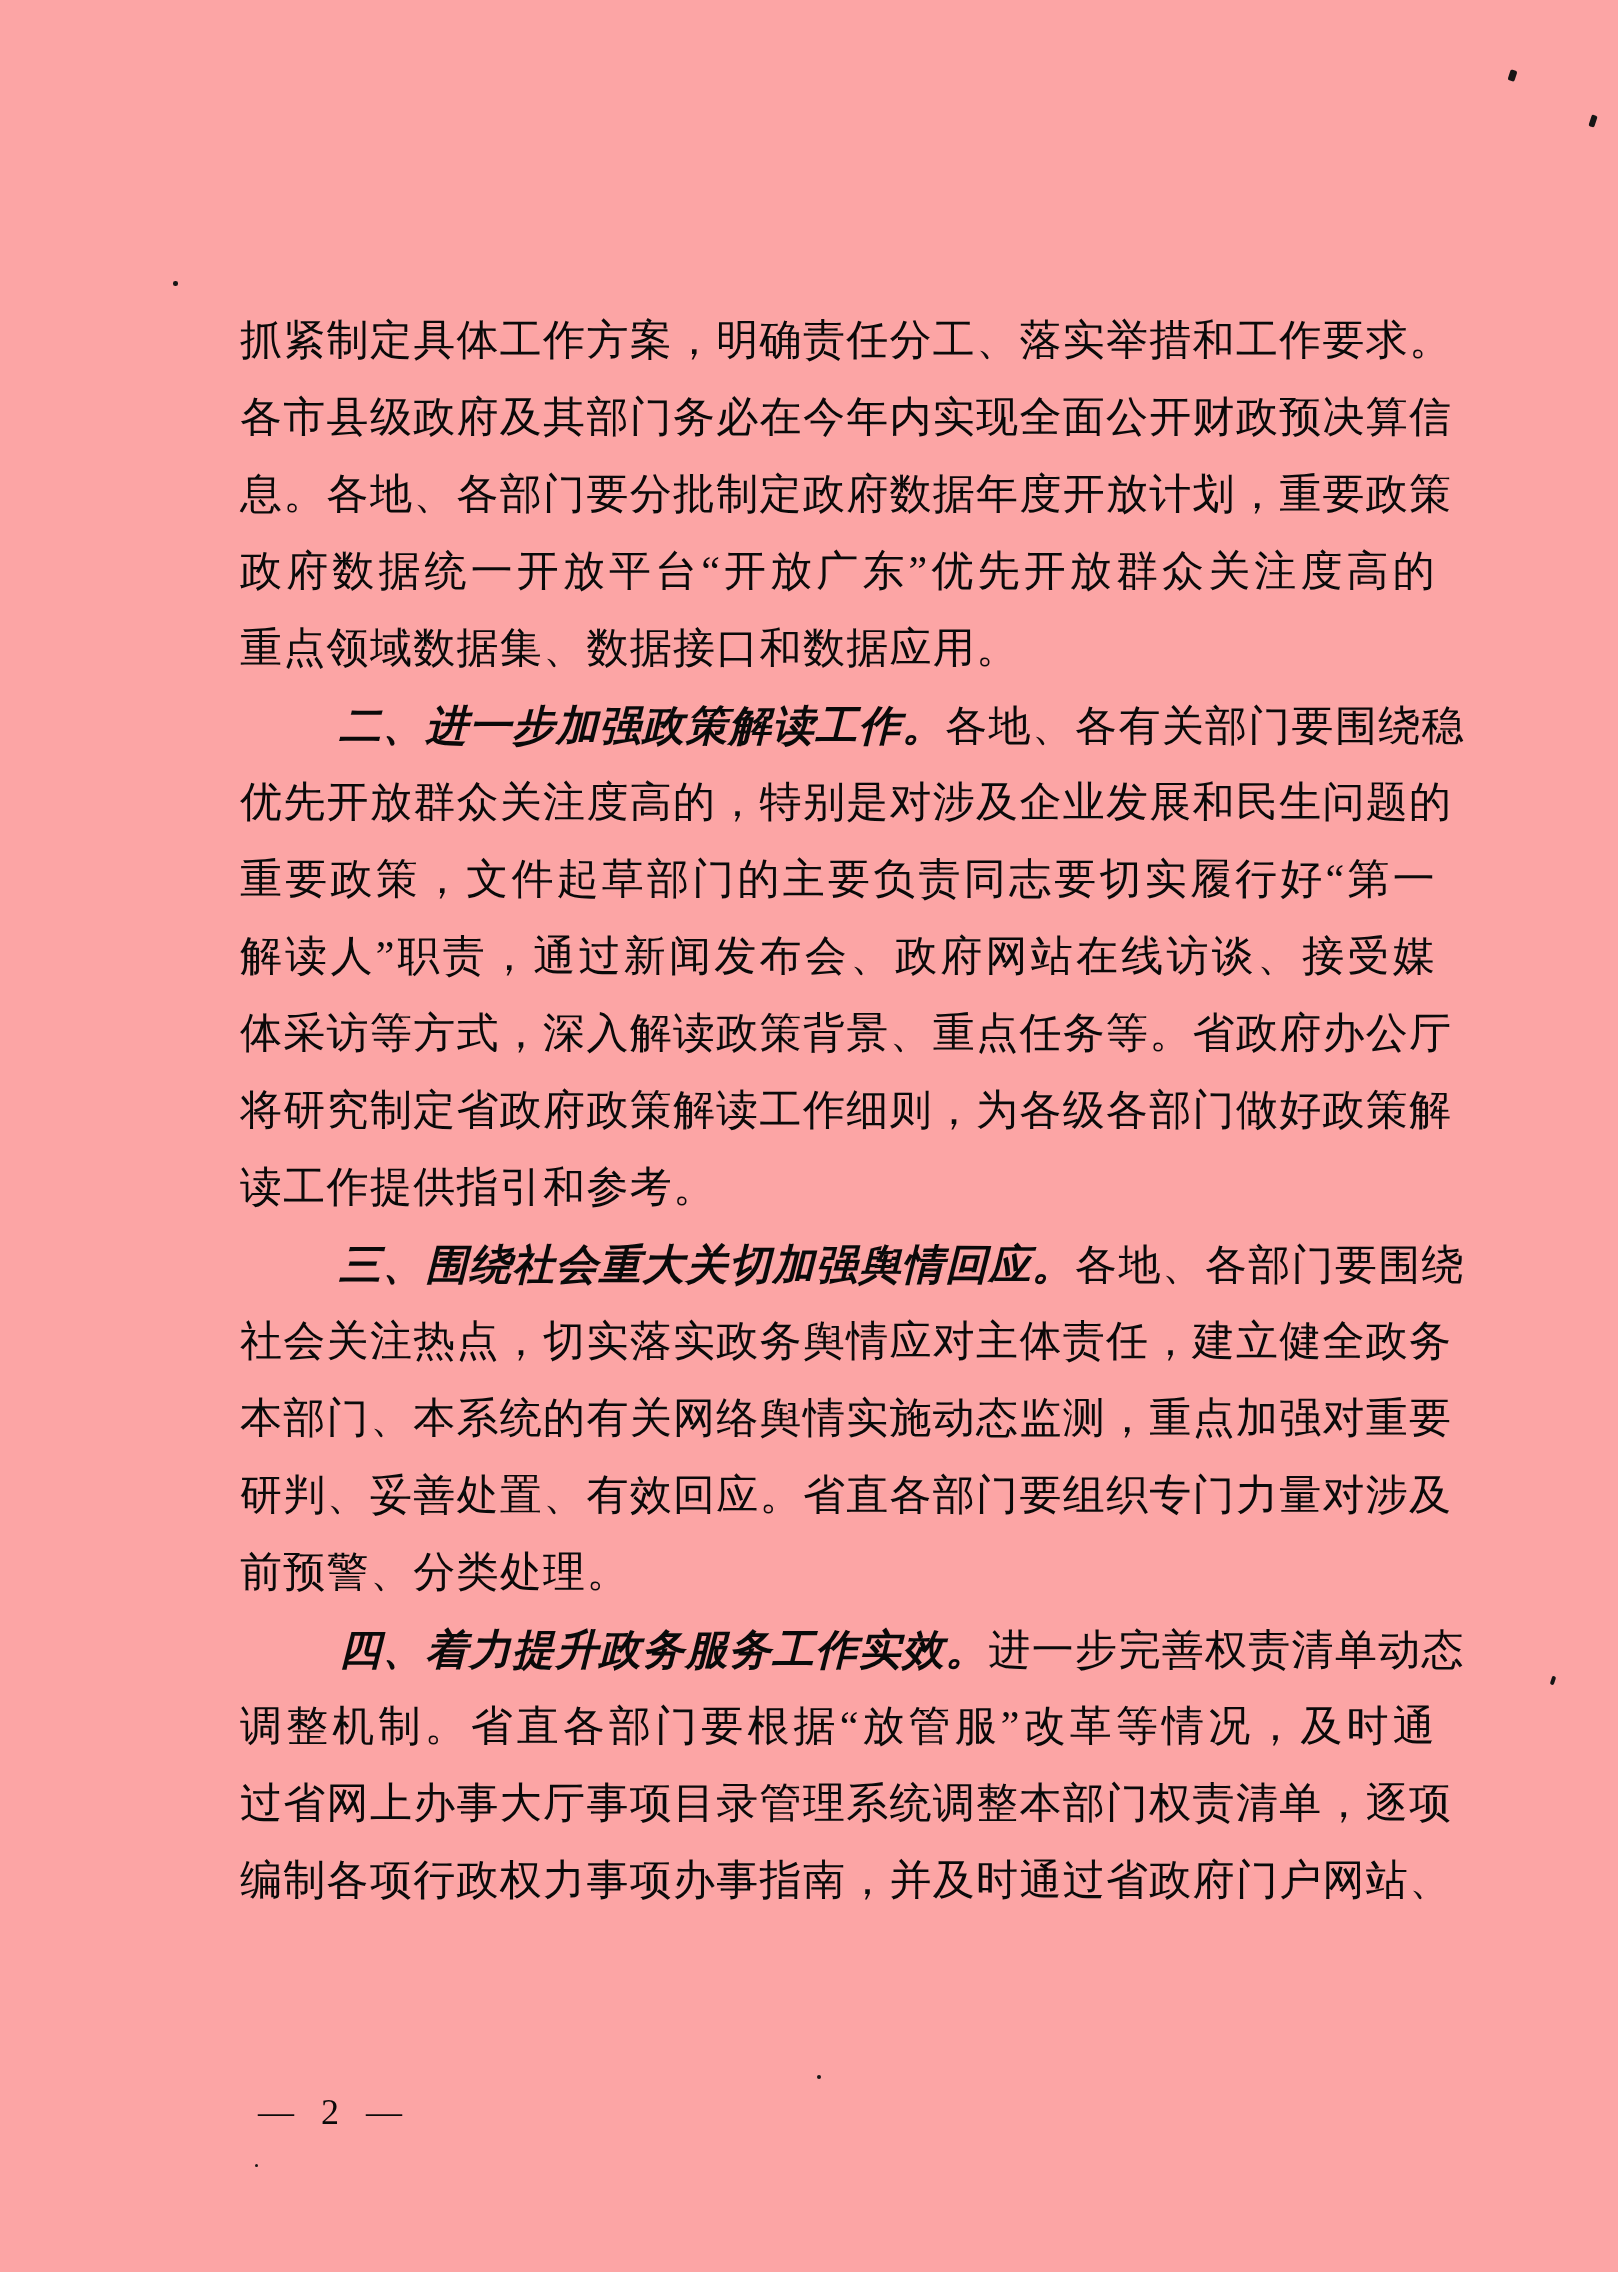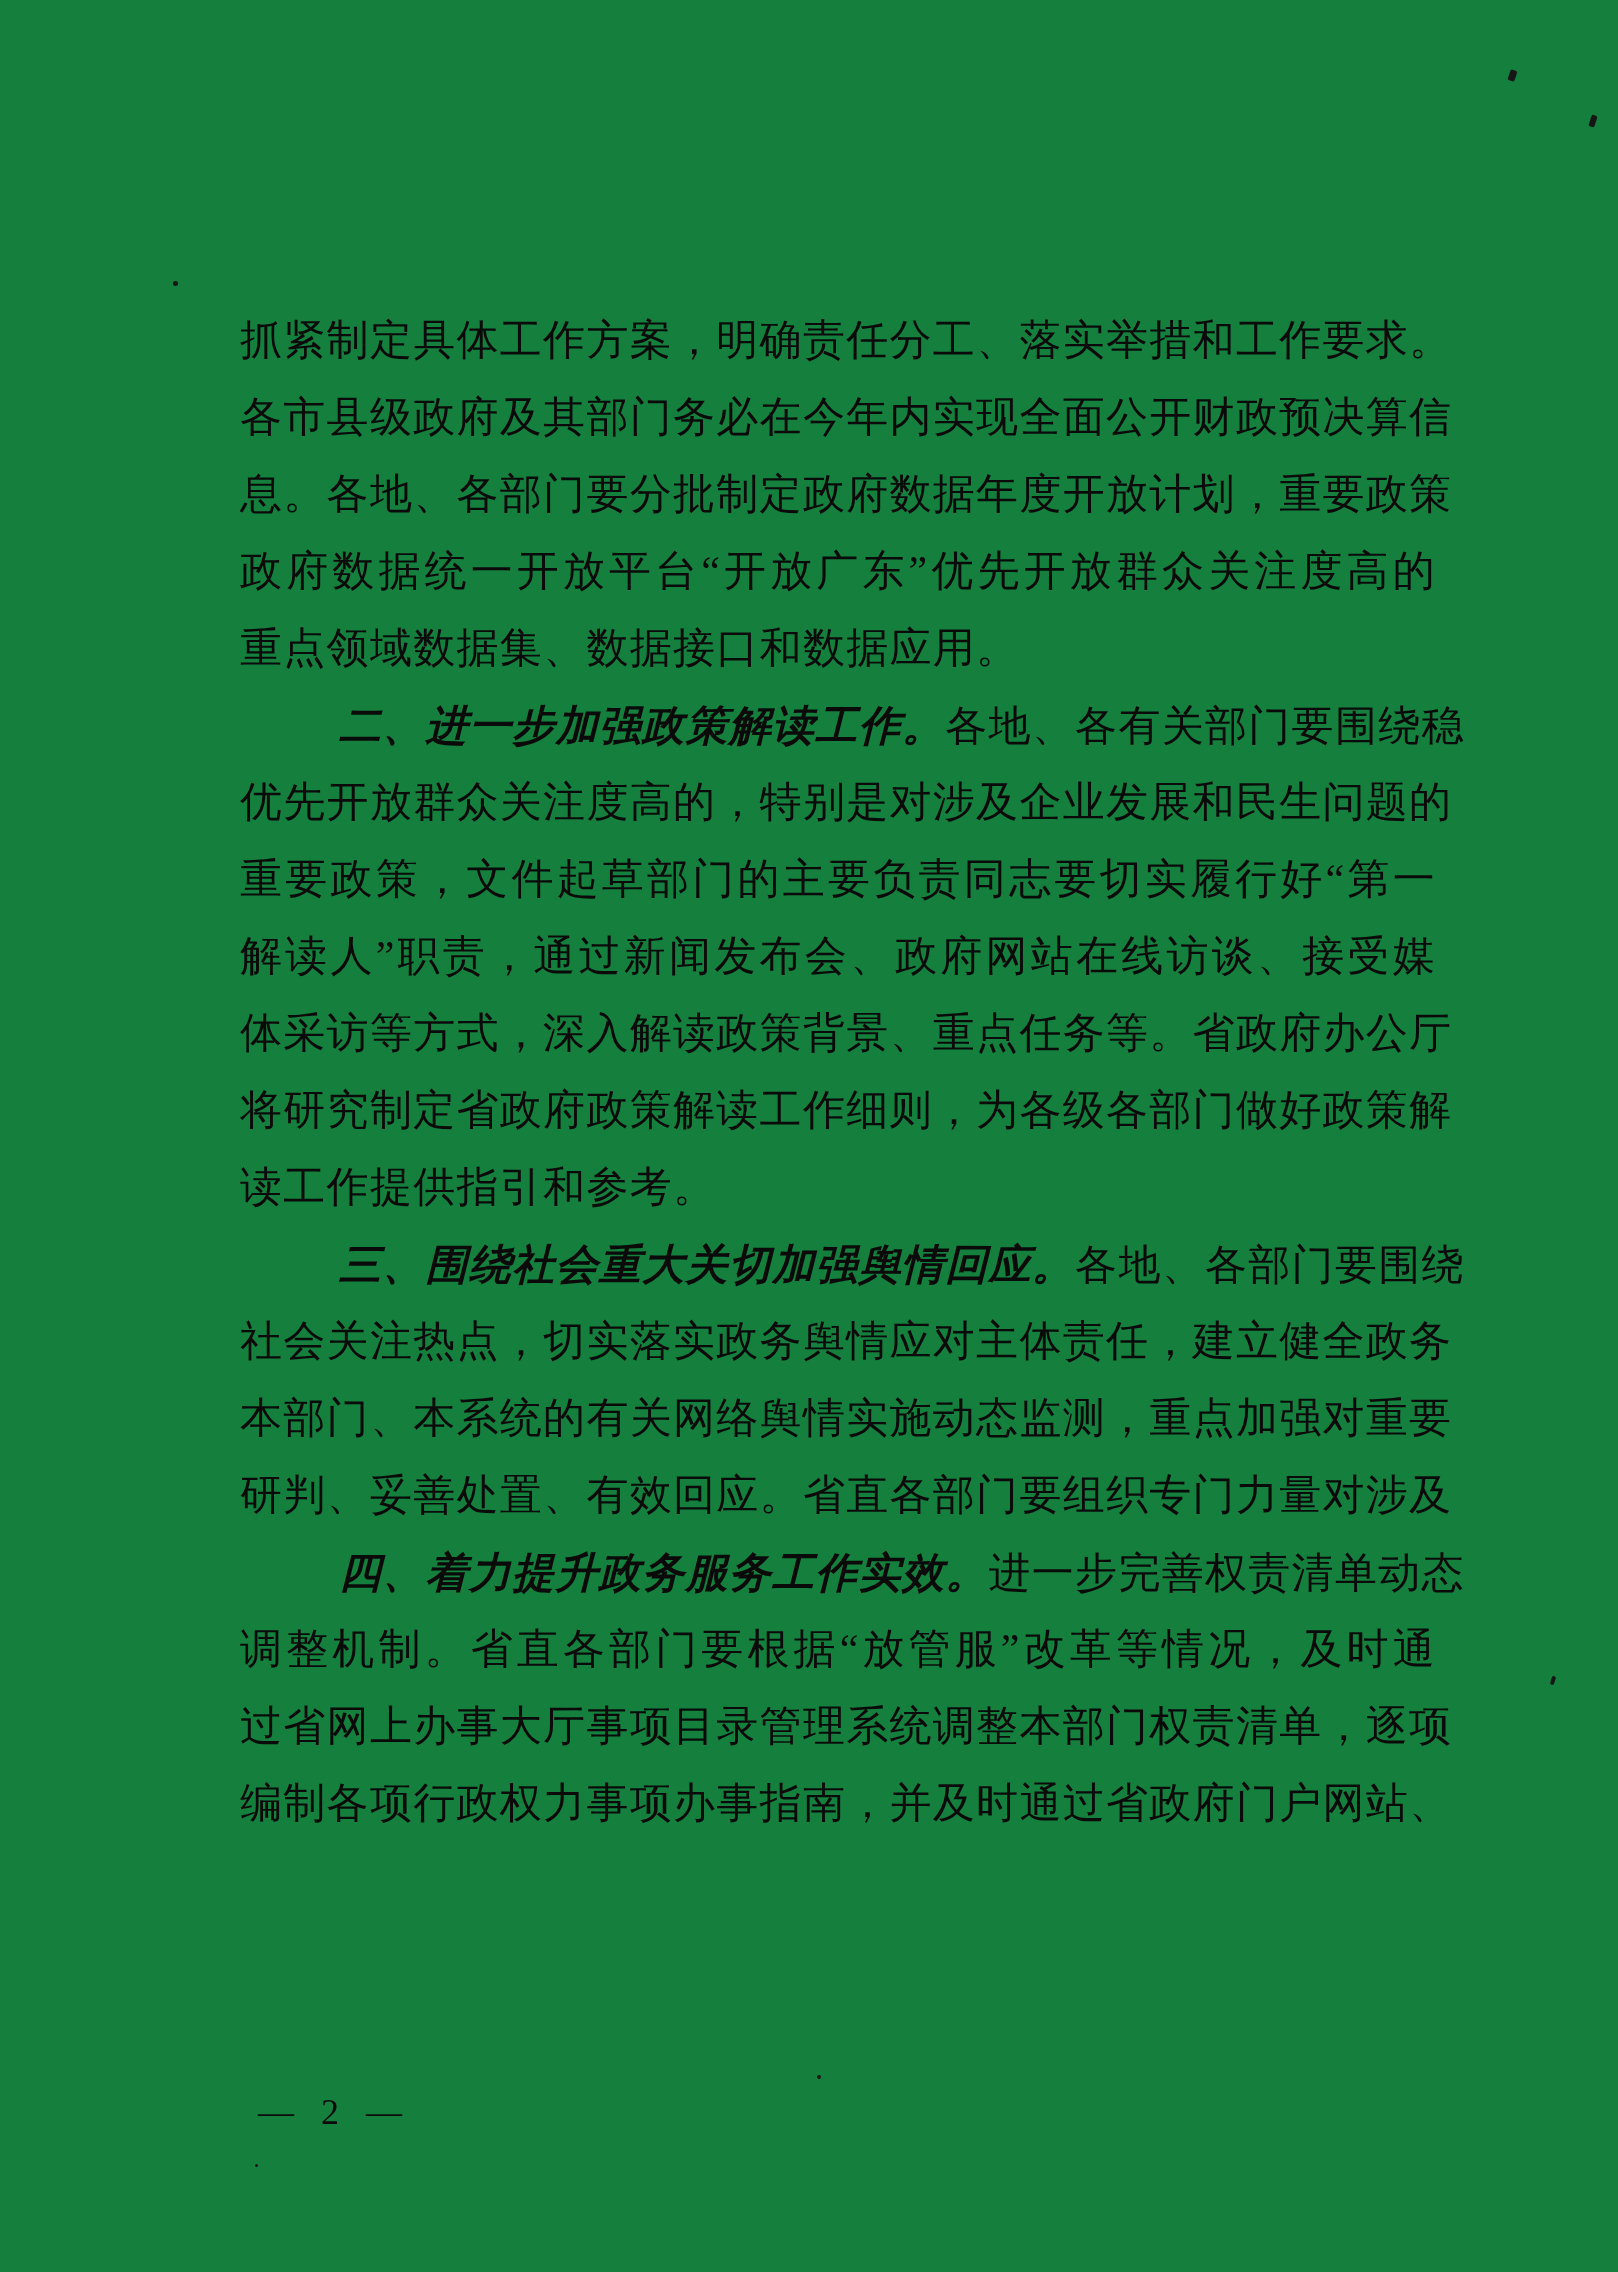--- a/index.html
+++ b/index.html
@@ -4,21 +4,21 @@
 <style>
   html, body {
     margin: 0;
     padding: 0;
     background: #e8e8e8;
   }
   .page {
     position: relative;
     width: 1619px;
     height: 2273px;
-    background: #15803d;
+    background: #fca5a5;
     overflow: hidden;
     color: #0a0a0a;
     font-family: "Liberation Serif", "DejaVu Serif", serif;
   }
   .text-block {
     position: absolute;
     left: 240px;
     top: 302px;
     width: 1196px;
   }
@@ -76,20 +76,21 @@
     <div class="line">重要政策，文件起草部门的主要负责同志要切实履行好“第一</div>
     <div class="line">解读人”职责，通过新闻发布会、政府网站在线访谈、接受媒</div>
     <div class="line">体采访等方式，深入解读政策背景、重点任务等。省政府办公厅</div>
     <div class="line">将研究制定省政府政策解读工作细则，为各级各部门做好政策解</div>
     <div class="line short">读工作提供指引和参考。</div>
 
     <div class="line indent"><span class="bold">三、围绕社会重大关切加强舆情回应。</span><span>各地、各部门要围绕</span></div>
     <div class="line">社会关注热点，切实落实政务舆情应对主体责任，建立健全政务</div>
     <div class="line">本部门、本系统的有关网络舆情实施动态监测，重点加强对重要</div>
     <div class="line">研判、妥善处置、有效回应。省直各部门要组织专门力量对涉及</div>
+    <div class="line short">前预警、分类处理。</div>
 
     <div class="line indent"><span class="bold">四、着力提升政务服务工作实效。</span><span>进一步完善权责清单动态</span></div>
     <div class="line">调整机制。省直各部门要根据“放管服”改革等情况，及时通</div>
     <div class="line">过省网上办事大厅事项目录管理系统调整本部门权责清单，逐项</div>
     <div class="line">编制各项行政权力事项办事指南，并及时通过省政府门户网站、</div>
   </div>
 
   <div class="footer">— 2 —</div>
 
   <div class="speck round" style="left:173px; top:281px; width:4.5px;  height:4.5px;"></div>

